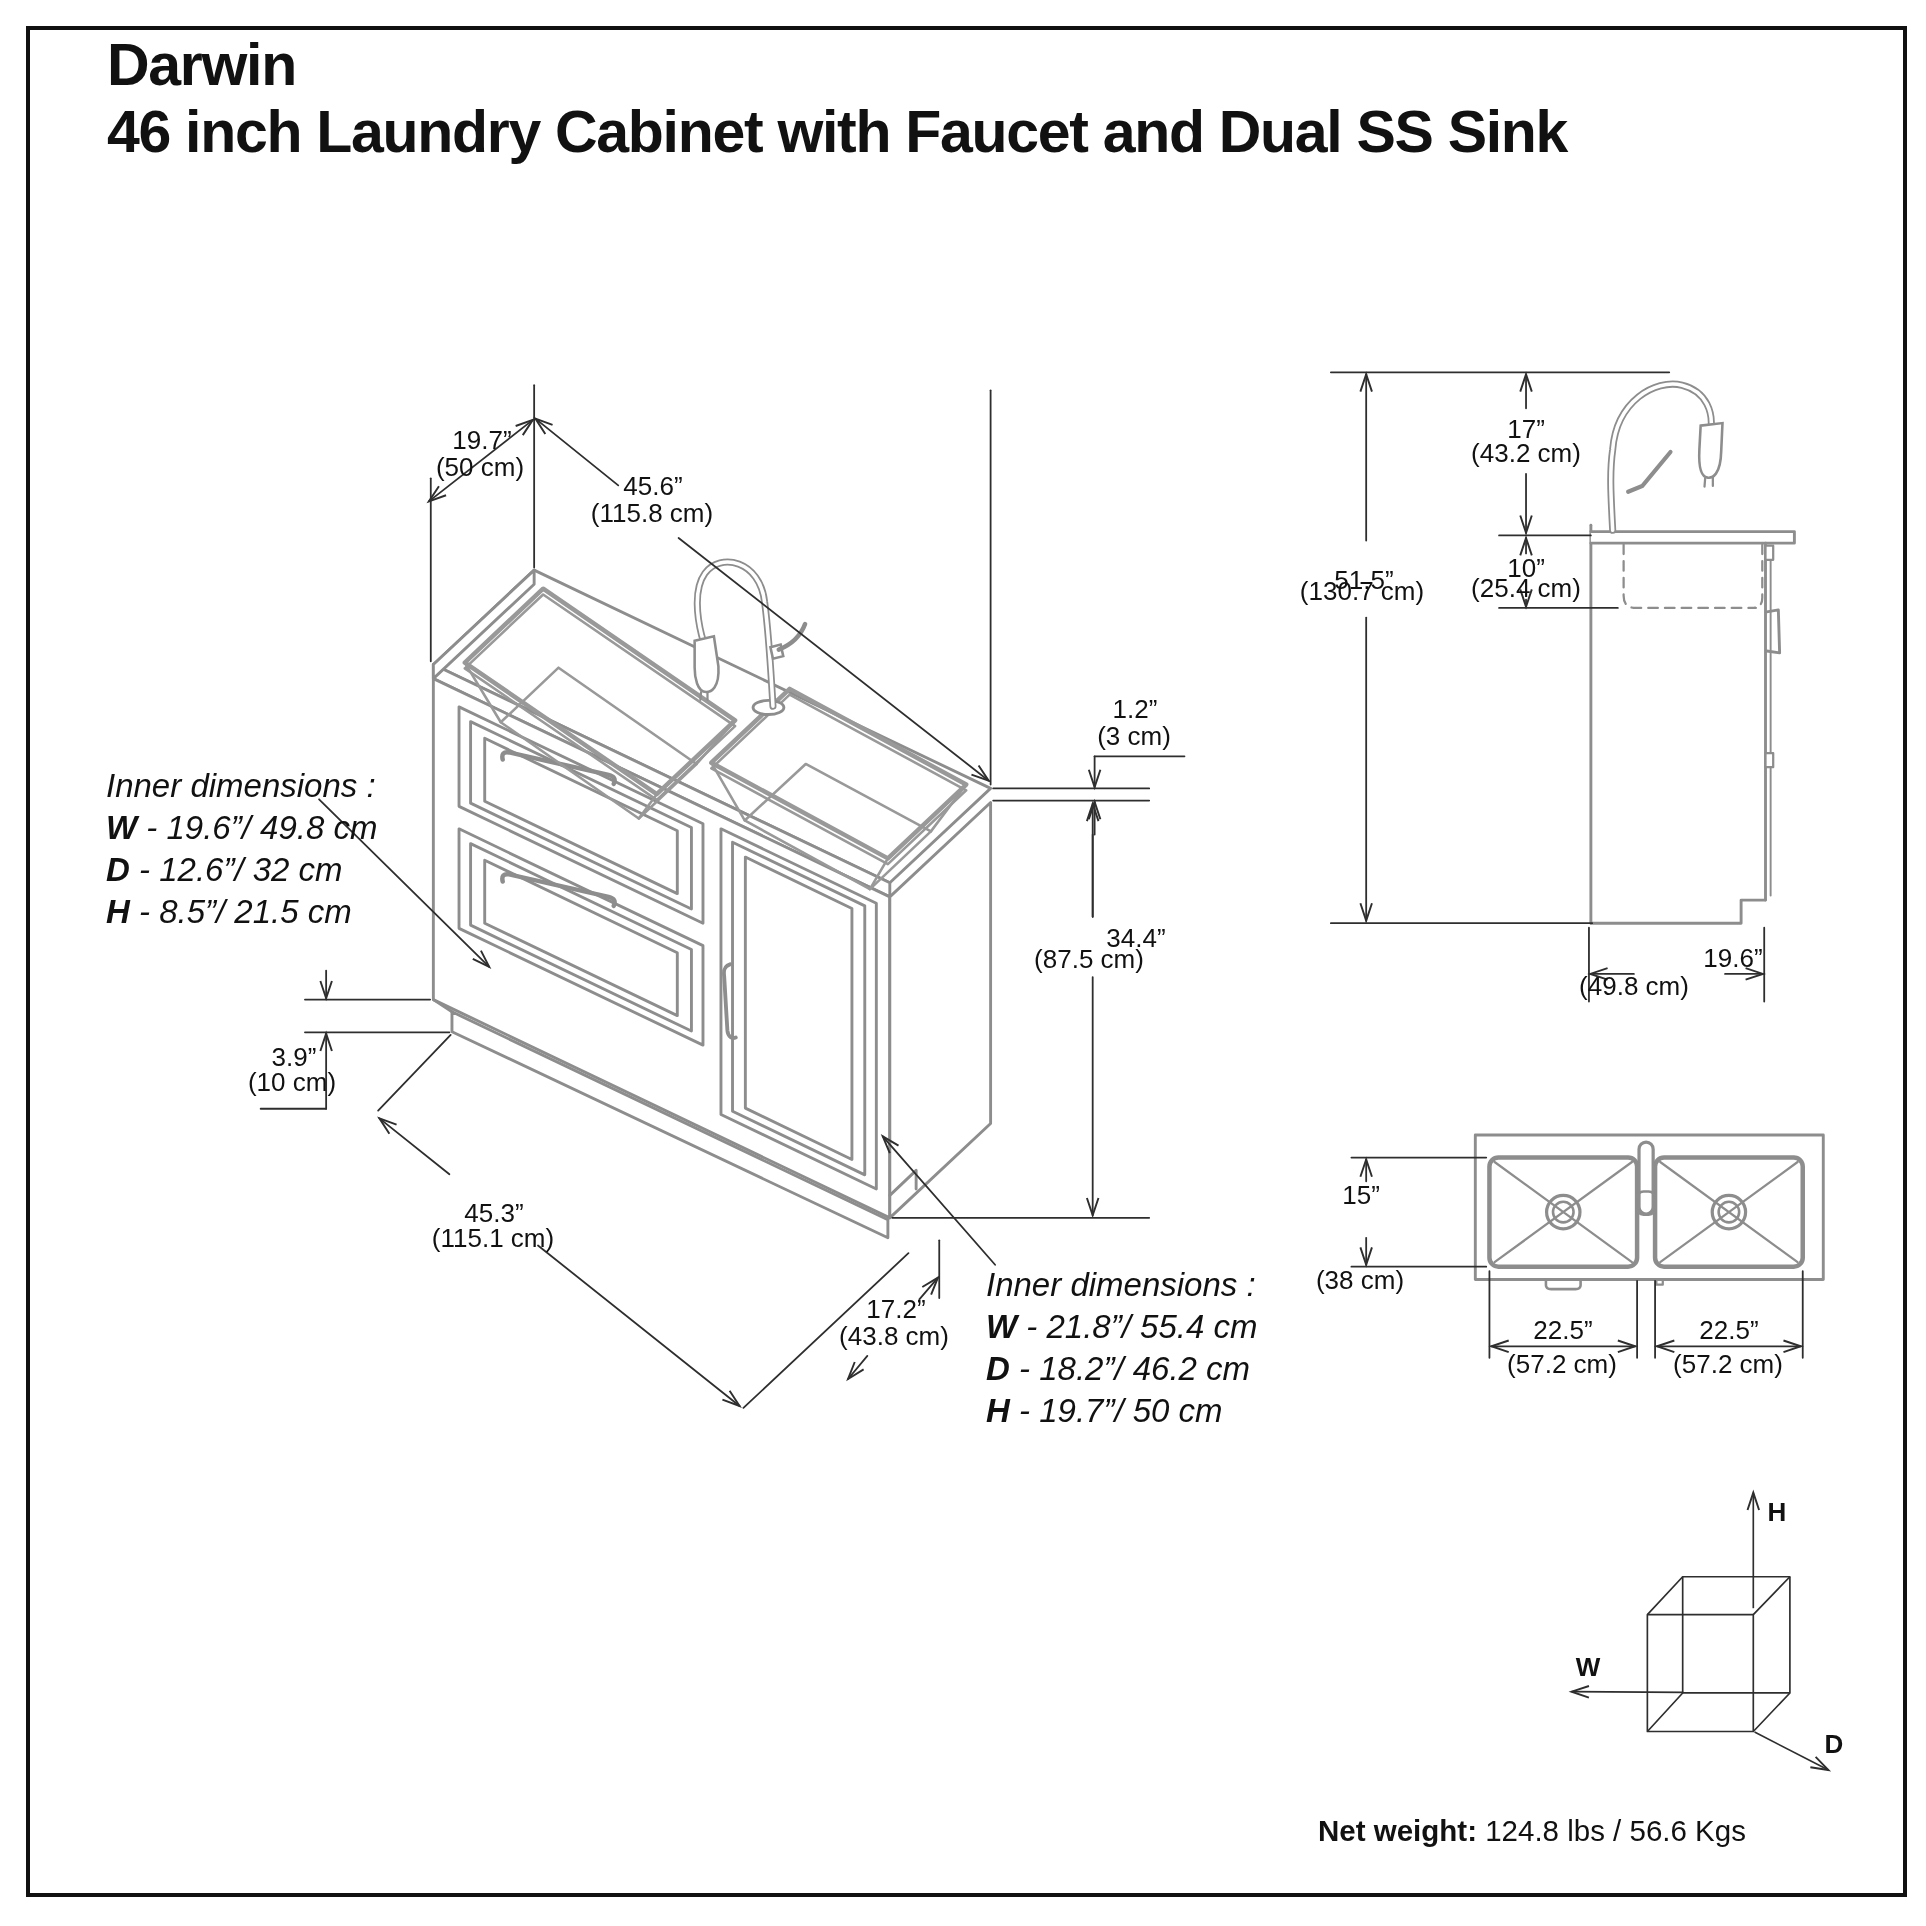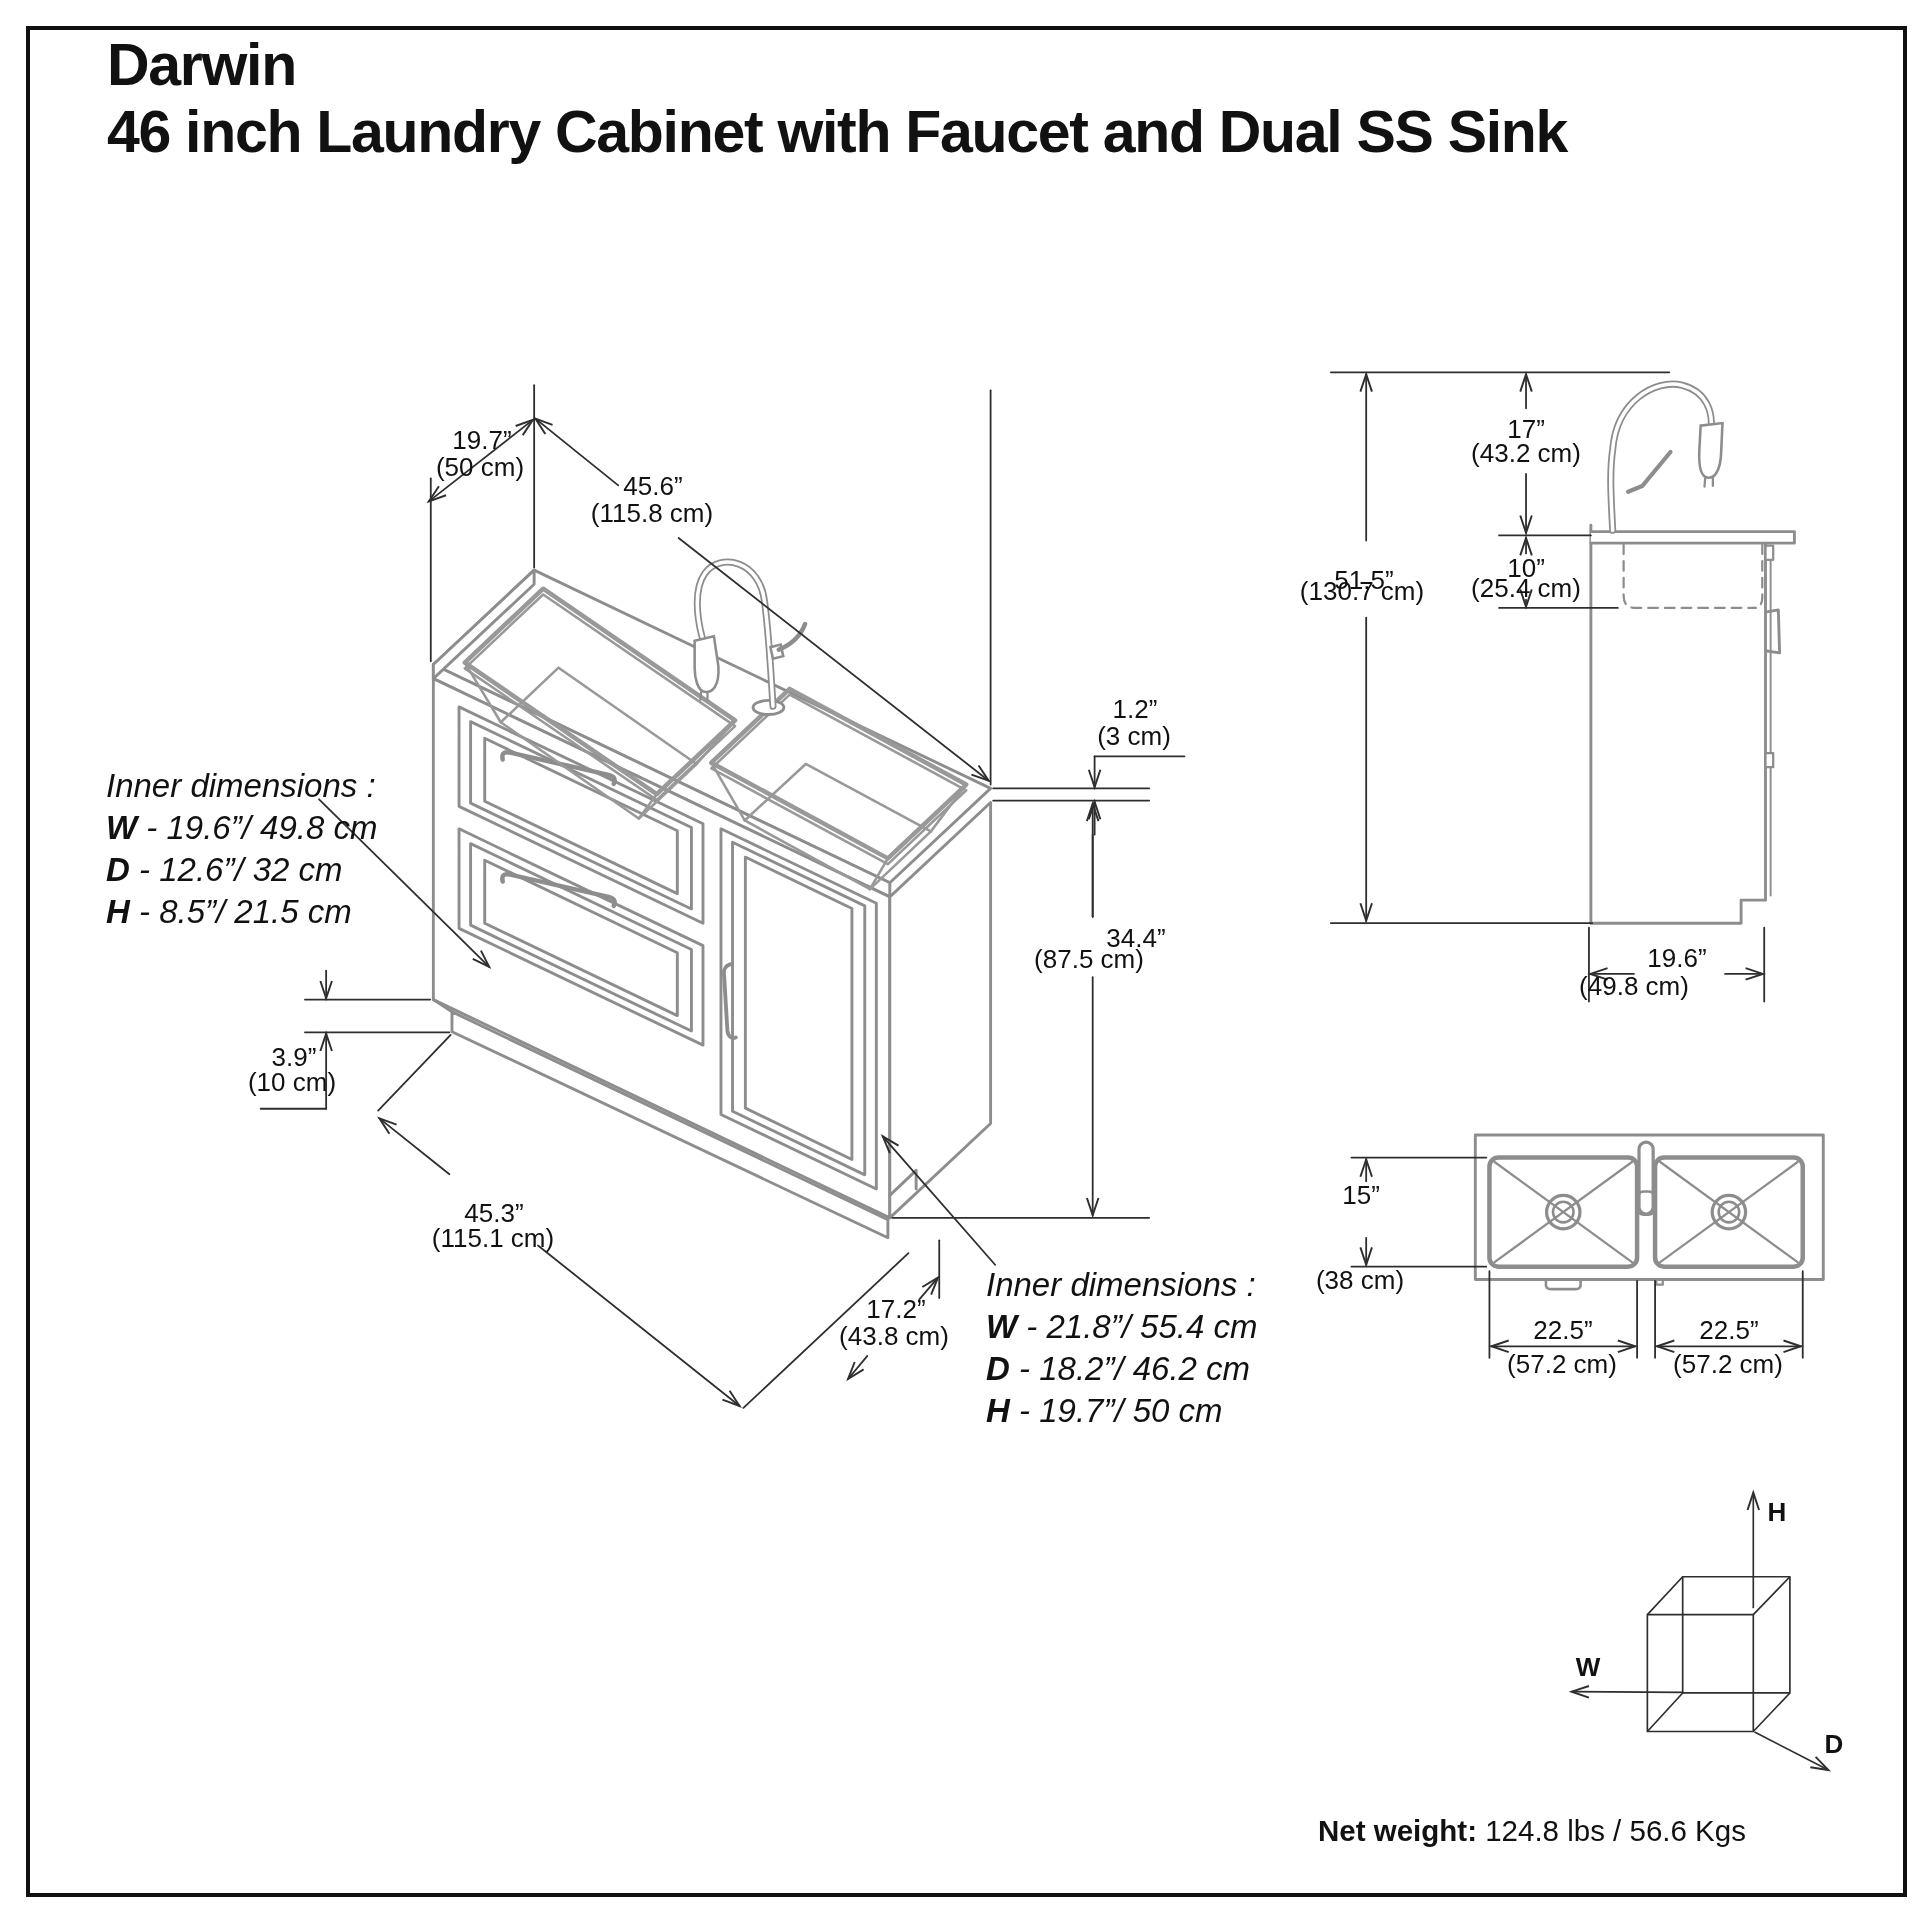--- a/index.html
+++ b/index.html
@@ -227,21 +227,21 @@
   <div><b>D</b><span> - 18.2”/ 46.2 cm</span></div>
   <div><b>H</b><span> - 19.7”/ 50 cm</span></div>
 </div>
 
 <div class="dim" style="left:1526px;top:429px">17”</div>
 <div class="dim" style="left:1526px;top:453px">(43.2 cm)</div>
 <div class="dim" style="left:1526px;top:568px">10”</div>
 <div class="dim" style="left:1526px;top:588px">(25.4 cm)</div>
 <div class="dim" style="left:1364px;top:580px">51.5”</div>
 <div class="dim" style="left:1362px;top:591px">(130.7 cm)</div>
-<div class="dim" style="left:1677px;top:958px">19.6”</div>
+<div class="dim" style="left:1733px;top:958px">19.6”</div>
 <div class="dim" style="left:1634px;top:986px">(49.8 cm)</div>
 
 <div class="dim" style="left:1361px;top:1195px">15”</div>
 <div class="dim" style="left:1360px;top:1280px">(38 cm)</div>
 <div class="dim" style="left:1563px;top:1330px">22.5”</div>
 <div class="dim" style="left:1562px;top:1364px">(57.2 cm)</div>
 <div class="dim" style="left:1729px;top:1330px">22.5”</div>
 <div class="dim" style="left:1728px;top:1364px">(57.2 cm)</div>
 
 <div class="cube-label" style="left:1777px;top:1512px">H</div>

